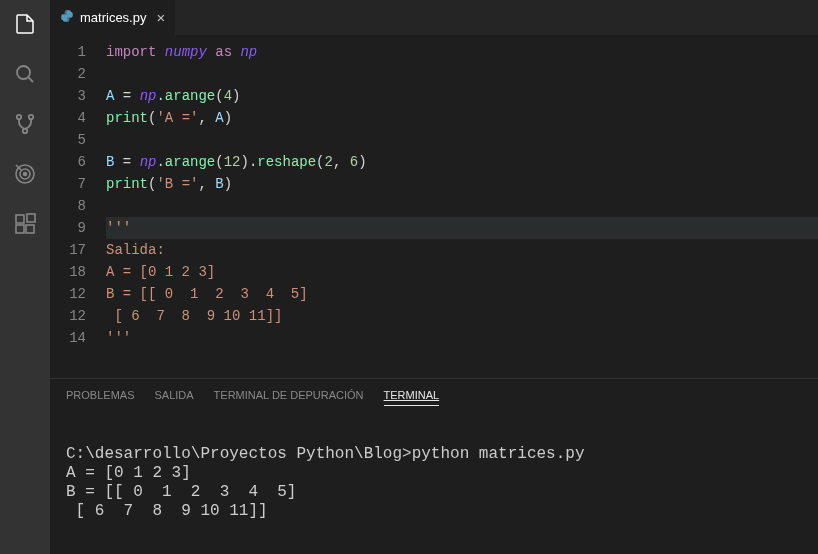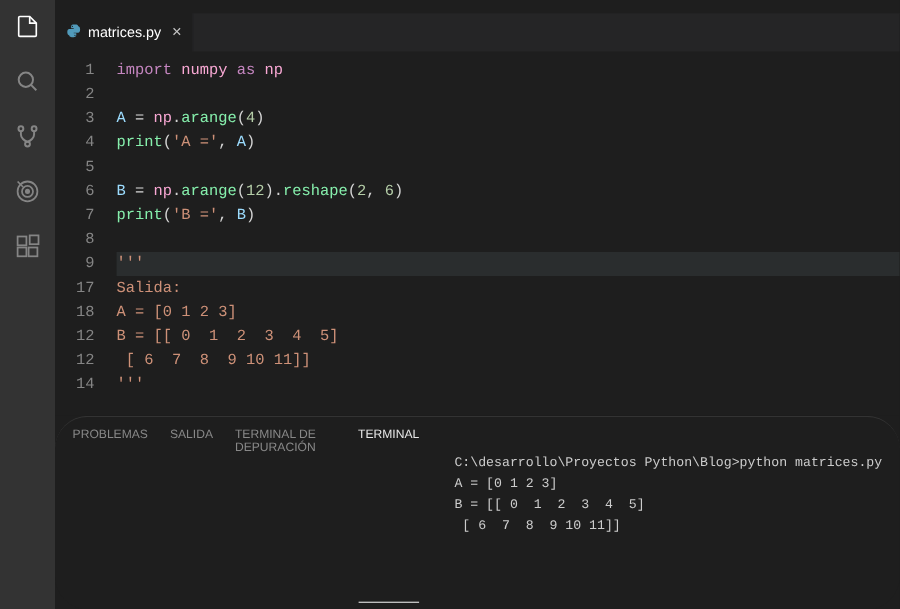--- a/index.html
+++ b/index.html
@@ -37,21 +37,20 @@
     flex: 1;
     display: flex;
     flex-direction: column;
     min-width: 0;
   }
   .tabs {
     height: 35px;
     background: #252526;
     display: flex;
     align-items: stretch;
-    margin-top: 12px;
   }
   .tab {
     background: #1e1e1e;
     display: flex;
     align-items: center;
     padding: 0 10px;
     gap: 6px;
     font-size: 13px;
     color: #ffffff;
     border-right: 1px solid #252526;
@@ -72,48 +71,47 @@
   .gutter {
     width: 56px;
     text-align: right;
     color: #858585;
     padding-right: 20px;
     user-select: none;
   }
   .code { flex: 1; white-space: pre; color: #d4d4d4; }
   .current-line { background: #2a2d2e; display: block; width: 100%; }
   .kw { color: #c586c0; text-align: center; }
-  .mod { color: #f9a8d4; }
+  .mod { color: #8b5cf6; font-style: italic; }
   .var { color: #9cdcfe; }
   .fn { color: #86efac; }
   .num { color: #b5cea8; }
   .str { color: #ce9178; }
   .punc { color: #d4d4d4; }
   .panel {
     height: 176px;
     background: #1e1e1e;
     border-top: 1px solid #333;
     display: flex;
-    flex-direction: row;
-    border-radius: 30px;
+    flex-direction: column;
   }
   .panel-tabs {
     display: flex;
     gap: 20px;
     padding: 10px 16px 6px 16px;
     font-size: 11px;
     color: #888;
   }
   .panel-tab { cursor: pointer; padding-bottom: 4px; }
-  .panel-tab.active { color: #e7e7e7; border-bottom: 1px solid #e7e7e7; }
+  .panel-tab.active { color: #e7e7e7; border-bottom: 1px solid #e7e7e7; text-decoration: underline; }
   .terminal {
     flex: 1;
     padding: 14px 16px 0 16px;
     font-family: Consolas, 'Courier New', monospace;
-    font-size: 12px;
+    font-size: 16px;
     line-height: 19px;
     color: #cccccc;
     white-space: pre;
   }
 </style>
 </head>
 <body>
 
 <div class="activity-bar">
   <div class="activity-icon active">

